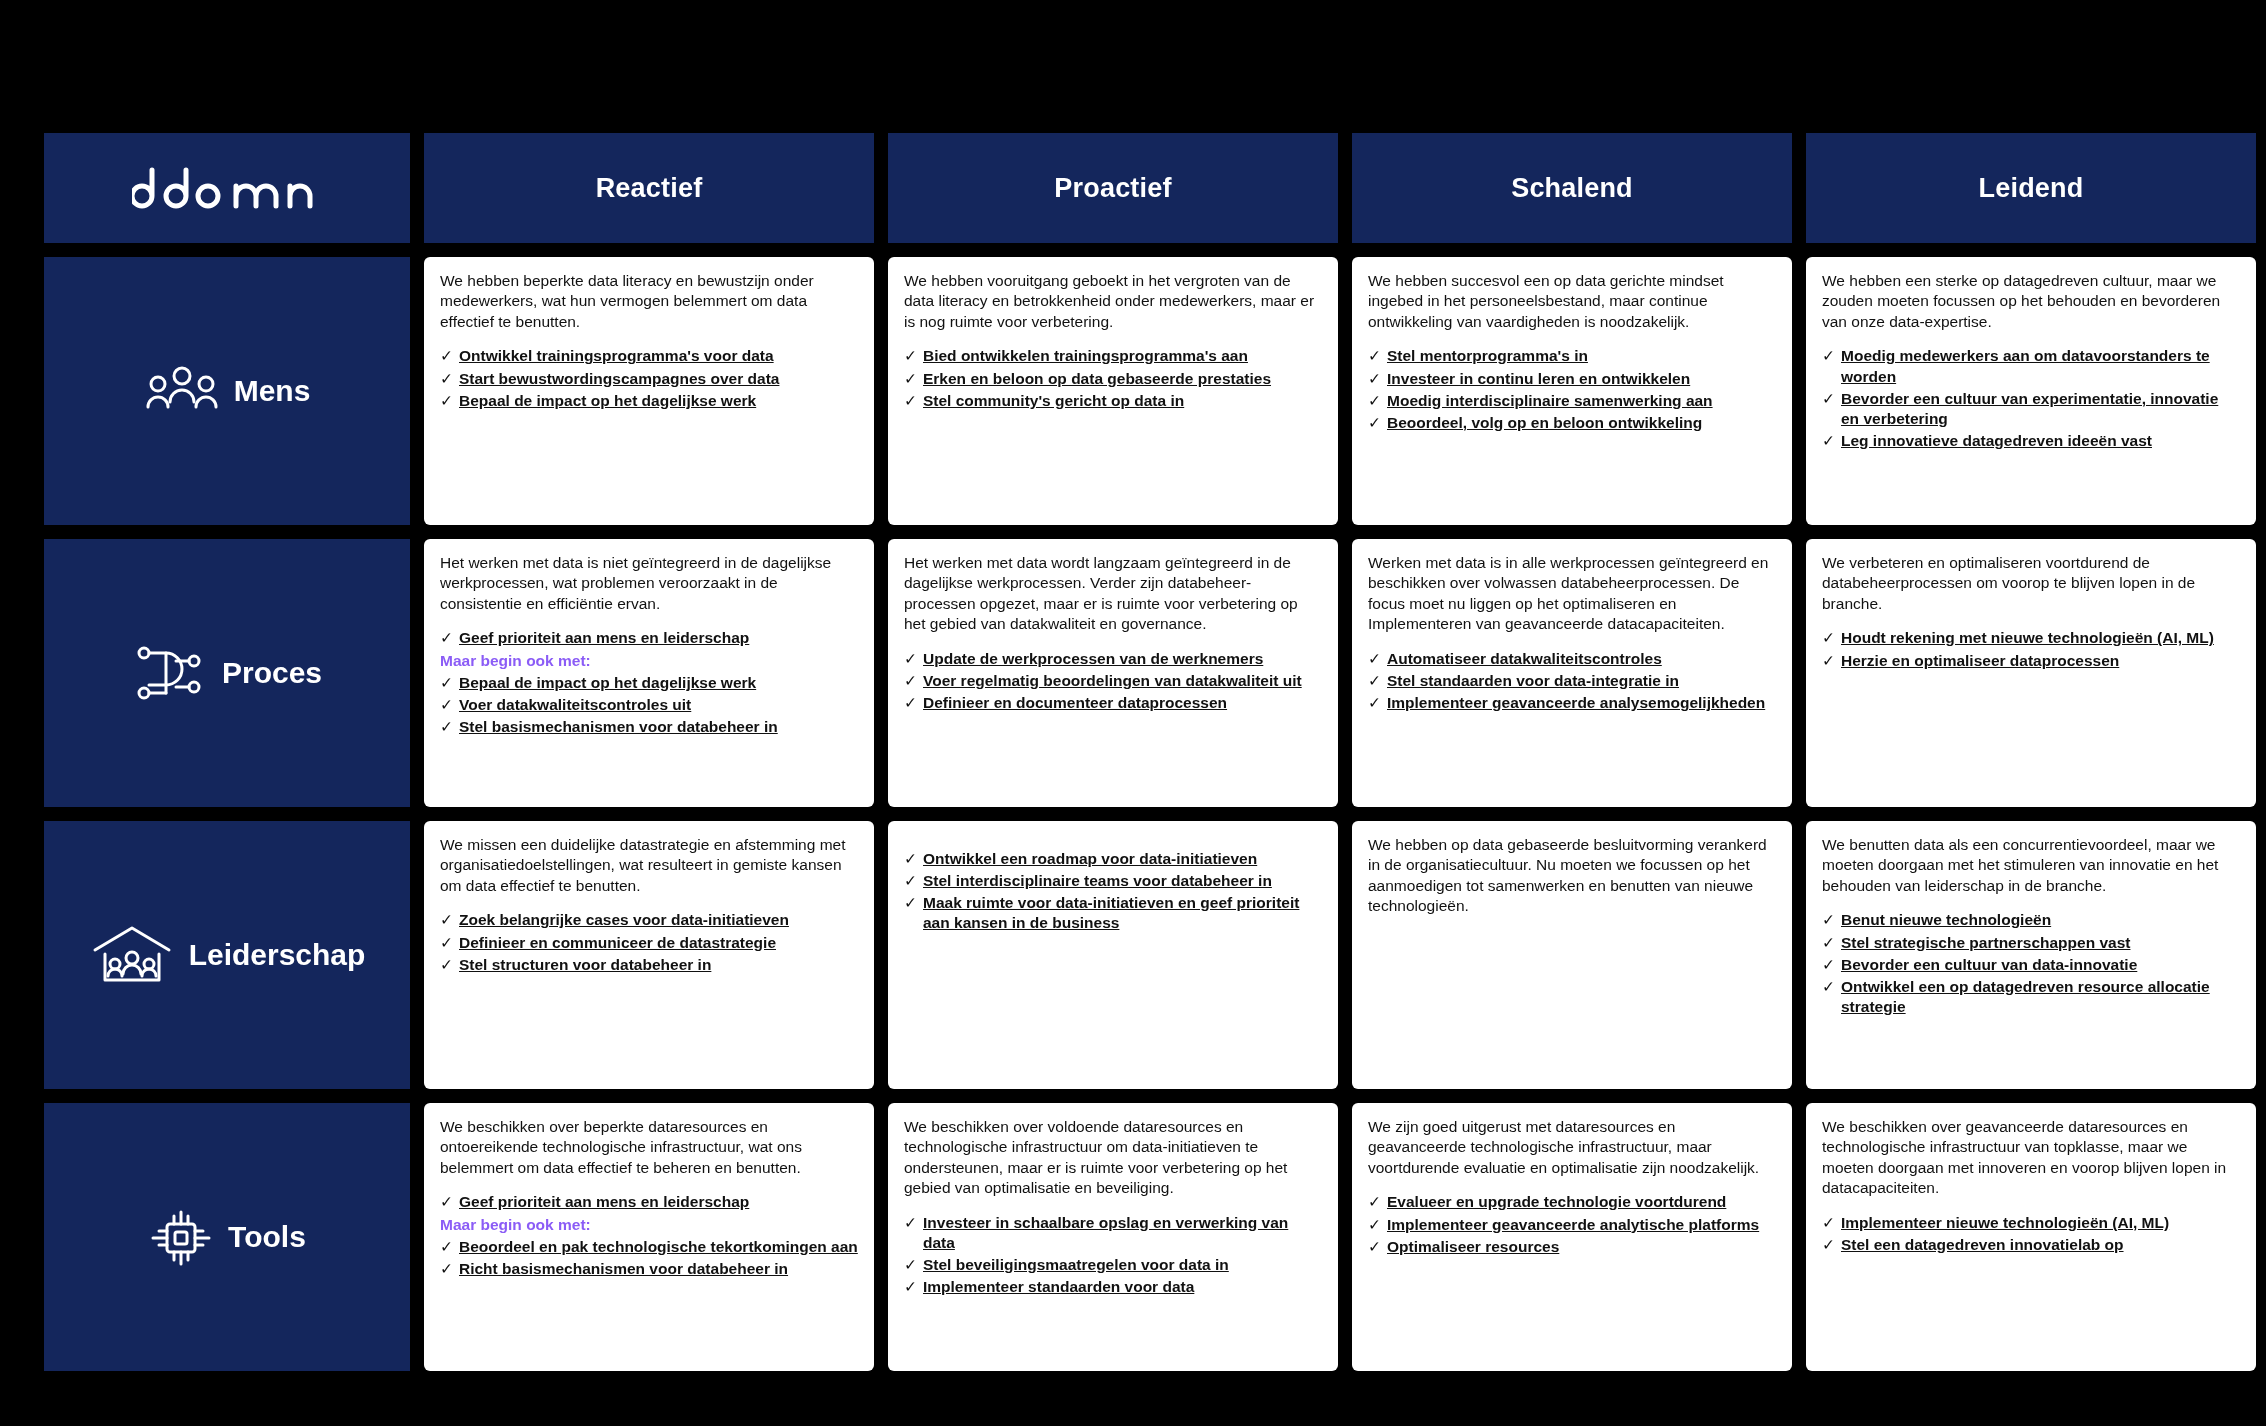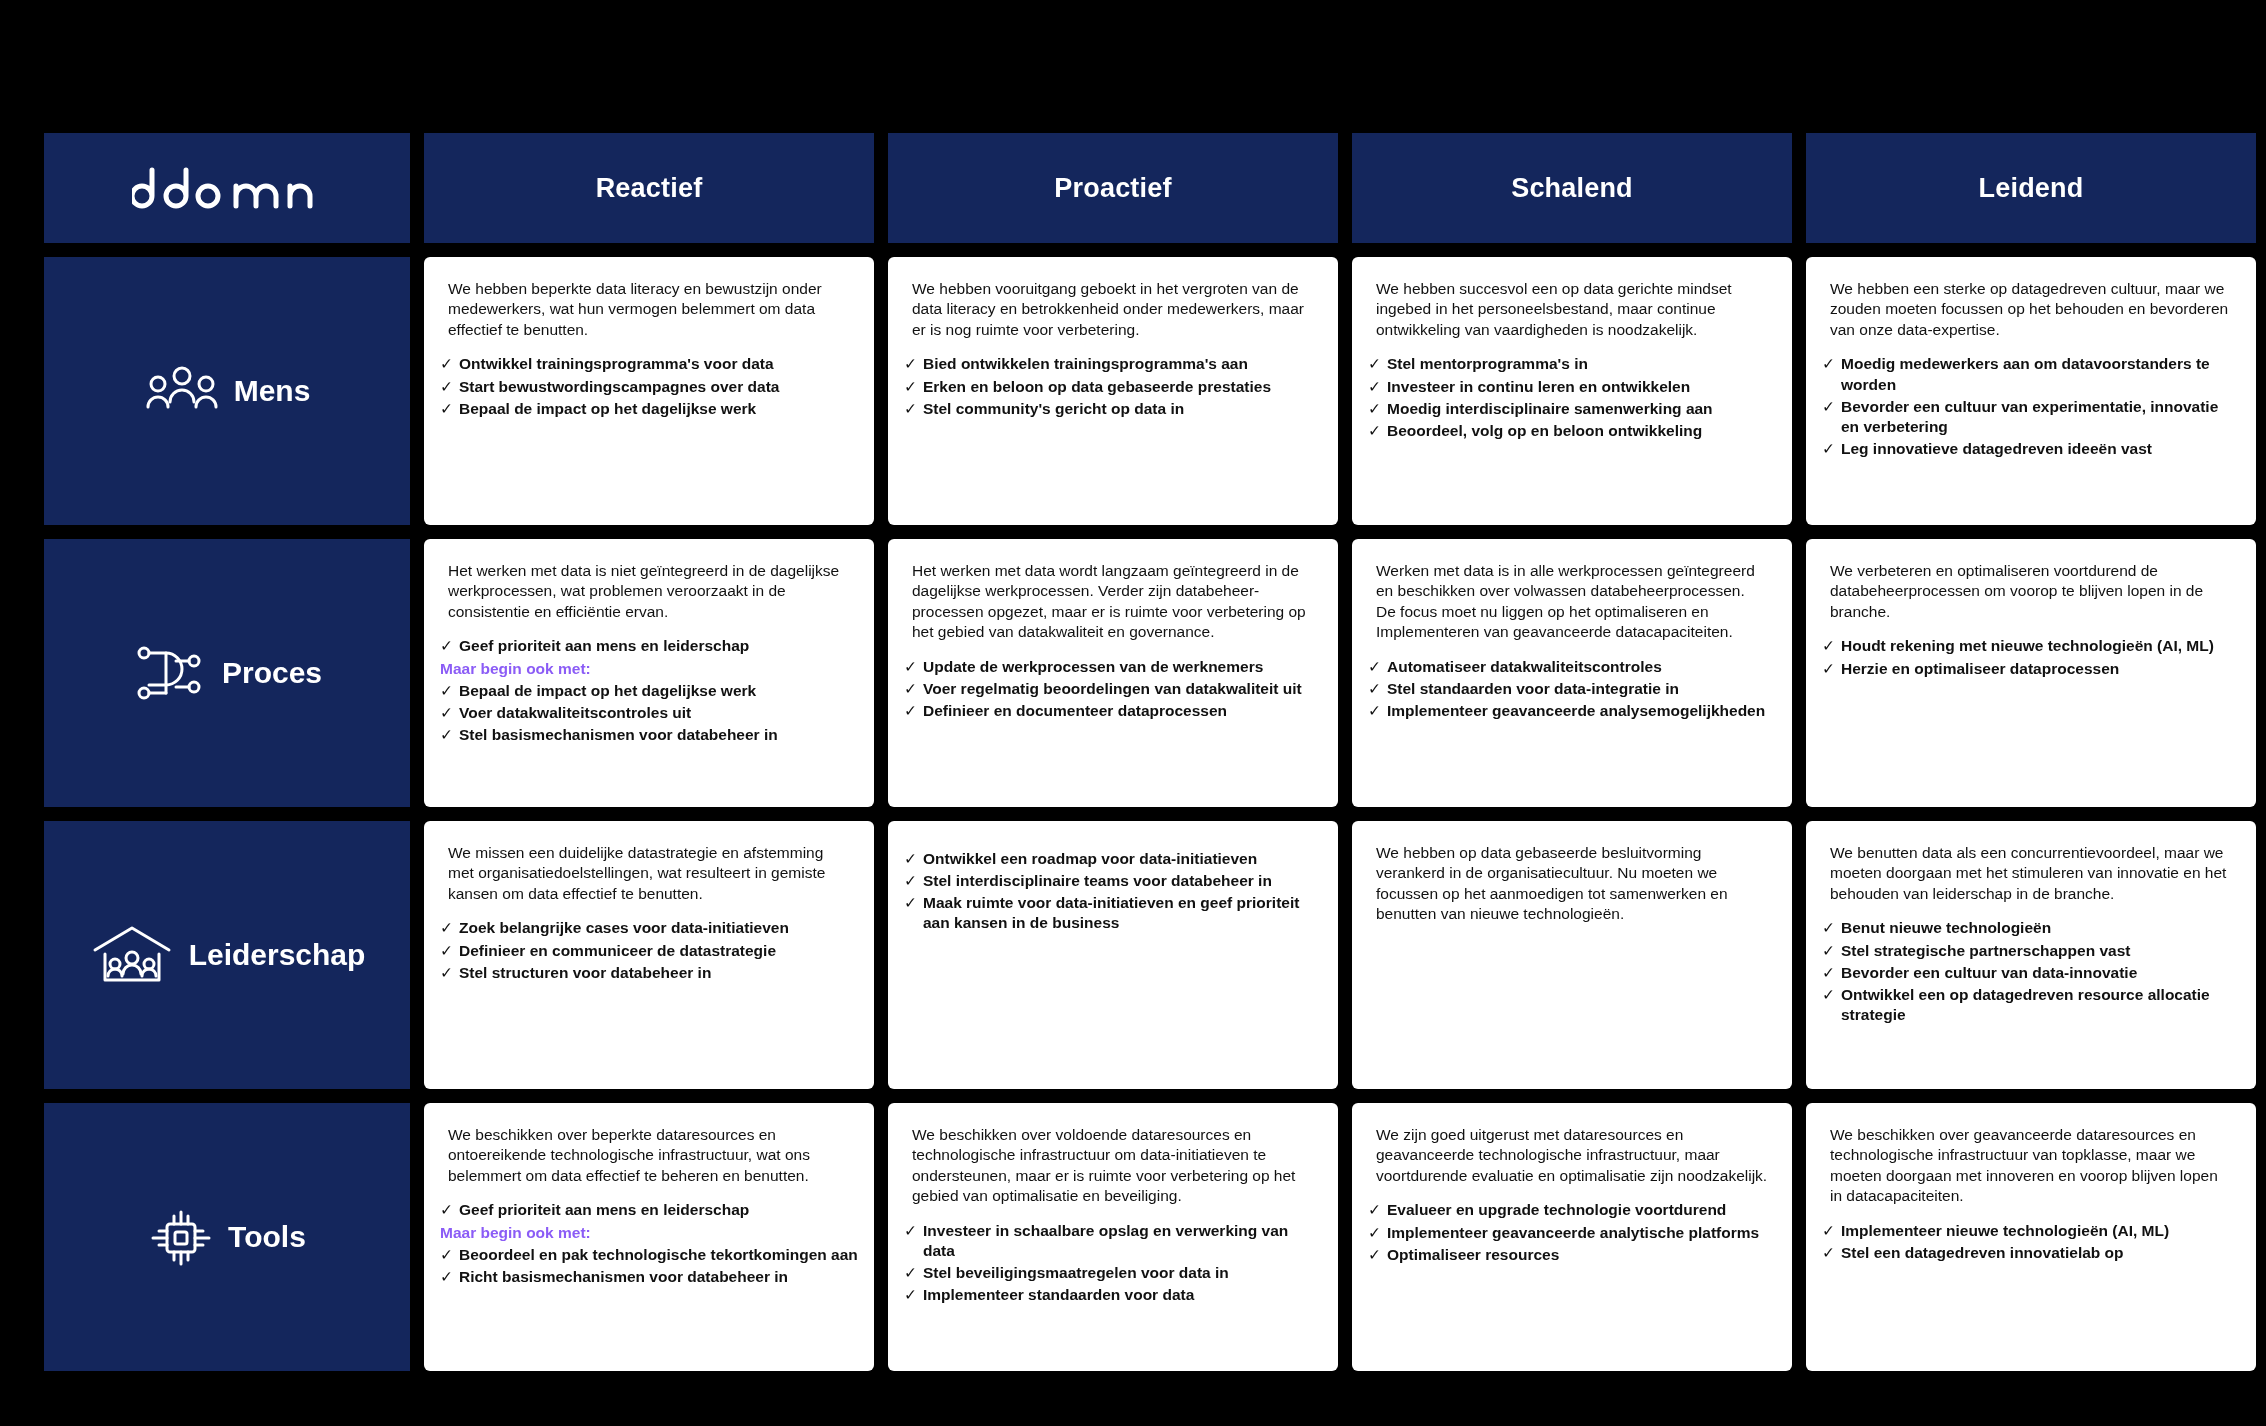--- a/index.html
+++ b/index.html
@@ -55,21 +55,21 @@
     font-weight: bold;
   }
   .cell {
     background: #ffffff;
     border-radius: 6px;
     padding: 14px 16px 10px 16px;
     box-sizing: border-box;
     overflow: hidden;
   }
   .cell p.desc {
-    margin: 8px;
+    margin: 0;
     font-size: 15.5px;
     line-height: 1.32;
     color: #111111;
   }
   .cell .midnote {
     margin: 0;
     font-size: 15.5px;
     line-height: 1.32;
     color: #8b5cf6;
     font-weight: bold;
@@ -81,20 +81,21 @@
   }
   .cell ul.tight { margin-top: 2px; }
   .cell li {
     font-size: 15.5px;
     line-height: 1.30;
     font-weight: bold;
     color: #111111;
     margin-bottom: 2px;
     position: relative;
     padding-left: 19px;
+    text-decoration: underline;
   }
   .cell li::before {
     content: "\2713";
     position: absolute;
     left: 0;
     top: 0;
     font-weight: normal;
   }
 </style>
 </head>

